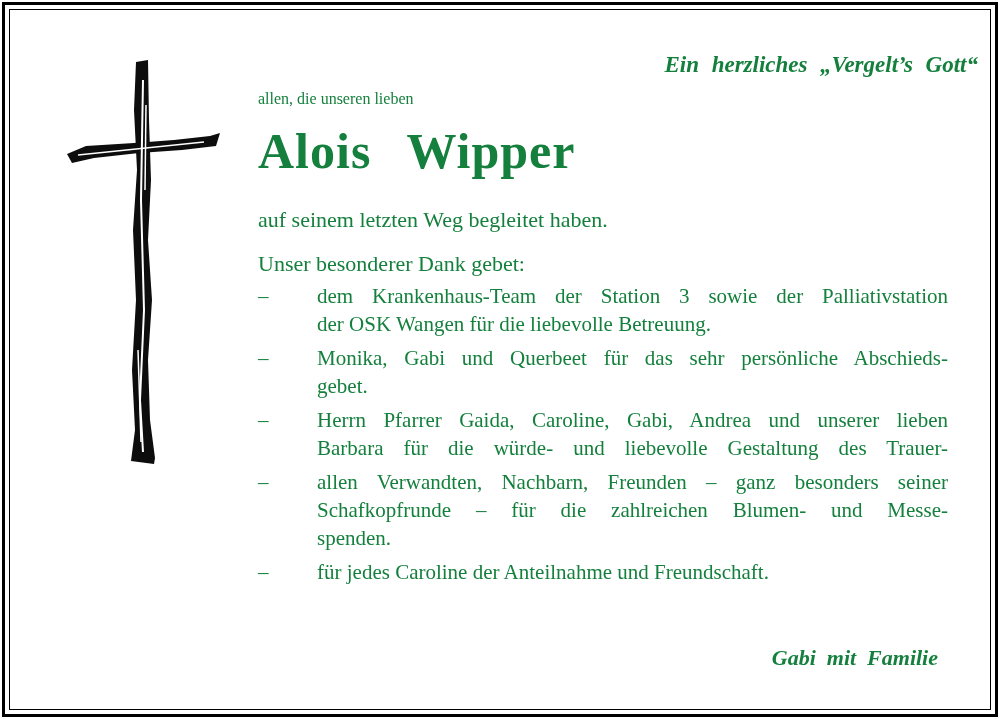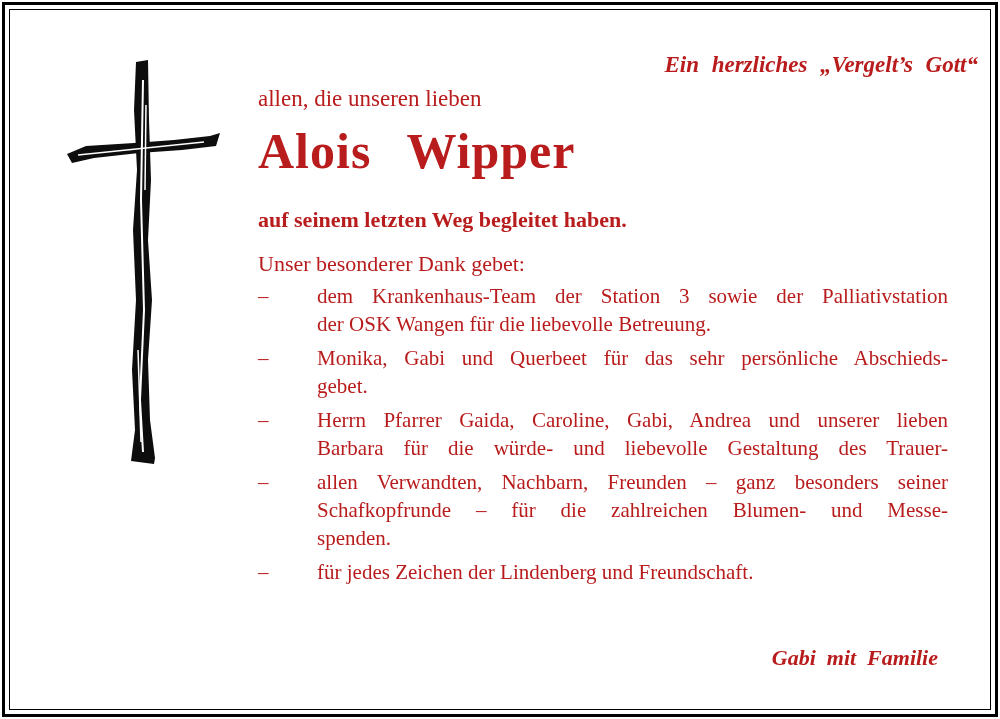--- a/index.html
+++ b/index.html
@@ -5,21 +5,21 @@
   html, body {
     margin: 0;
     padding: 0;
     background: #ffffff;
   }
   .sheet {
     position: relative;
     width: 1000px;
     height: 719px;
     background: #ffffff;
-    color: #b91c1c;
+    color: #15803d;
     font-family: "Liberation Serif", "DejaVu Serif", serif;
     overflow: hidden;
   }
   .frame-outer {
     position: absolute;
     inset: 2px;
     border: 3px solid #000000;
     pointer-events: none;
   }
   .frame-inner {
@@ -45,36 +45,35 @@
     word-spacing: 0.30em;
     white-space: nowrap;
   }
   .content {
     position: absolute;
     left: 258px;
     top: 86px;
     width: 690px;
   }
   .intro {
-    font-size: 23px;
+    font-size: 16px;
     line-height: 26px;
   }
   .title {
     font-size: 50px;
     line-height: 54px;
     font-weight: bold;
     word-spacing: 0.45em;
     letter-spacing: 1px;
     margin-top: 12px;
   }
   .after {
     font-size: 22px;
     line-height: 27px;
     margin-top: 28px;
-    font-weight: bold;
   }
   .dank {
     font-size: 22px;
     line-height: 27px;
     margin-top: 17px;
   }
   ul.thanks {
     list-style: none;
     margin: 5px 0 0 0;
     padding: 0;
@@ -176,21 +175,21 @@
         <span class="marker">–</span>
         <span class="li-text">
           <span class="tline j">allen Verwandten, Nachbarn, Freunden – ganz besonders seiner</span>
           <span class="tline j">Schafkopfrunde – für die zahlreichen Blumen- und Messe-</span>
           <span class="tline">spenden.</span>
         </span>
       </li>
       <li>
         <span class="marker">–</span>
         <span class="li-text">
-          <span class="tline">für jedes Zeichen der Lindenberg und Freundschaft.</span>
+          <span class="tline">für jedes Caroline der Anteilnahme und Freundschaft.</span>
         </span>
       </li>
     </ul>
   </div>
 
   <div class="signature">Gabi mit Familie</div>
 
 </div>
 
 </body></html>

